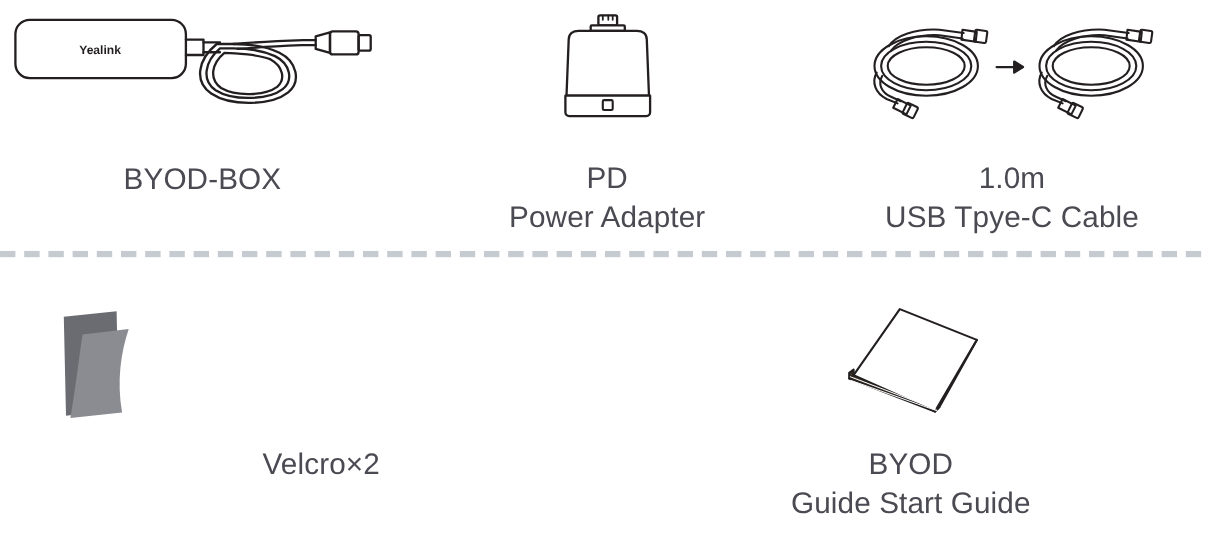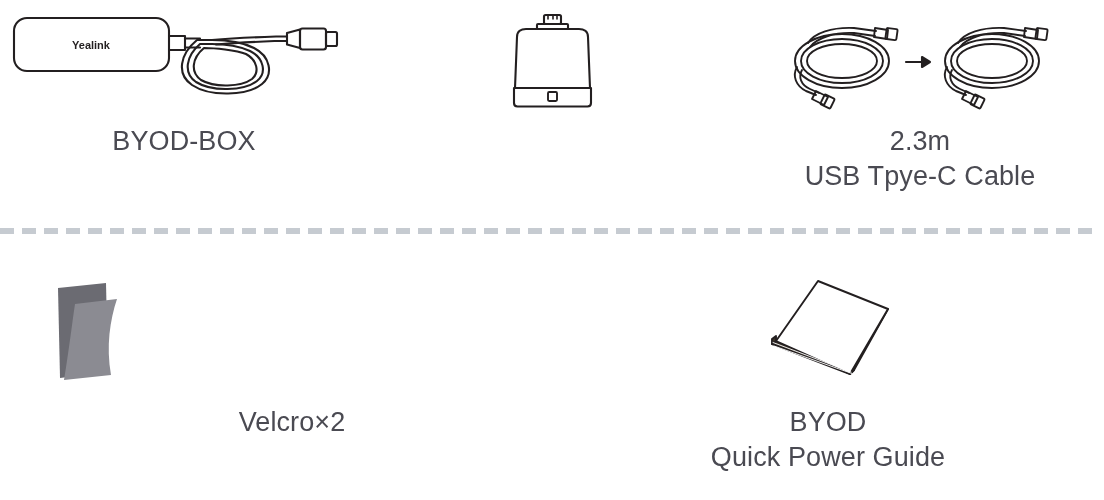--- a/index.html
+++ b/index.html
@@ -50,21 +50,21 @@
 
   .caption {
     text-align: center;
     font-size: 27px;
     line-height: 35px;
     color: #4a4a52;
     letter-spacing: 0.1px;
     white-space: pre-line;
     font-weight: 400;
   }
-  #row-top .caption { margin-top: 6px; }
+  #row-top .caption { margin-top: 28px; }
   #row-bottom .caption { margin-top: 10px; }
 
   
   .divider {
     position: absolute;
     left: 0;
     top: 228px;
     width: 1104px;
     height: 6px;
     display: flex;
@@ -134,20 +134,22 @@
             <rect x="50" y="16" width="31" height="5" rx="1" ry="1"></rect>
 
             <path d="M30 29 C30 23.5 34 21 39 21 L92 21 C97 21 101 23.5 101 29 L103 80 L28 80 Z"></path>
 
             <path d="M27 80 L104 80 L104 95 C104 97 102.5 98.5 100.5 98.5 L30.5 98.5 C28.5 98.5 27 97 27 95 Z"></path>
 
             <rect x="61" y="84" width="9" height="9" rx="1.2" ry="1.2" stroke-width="1.9"></rect>
           </g>
         </svg>
       </div>
+      <div class="caption">PD
+Power Adapter</div>
     </div>
 
     <div class="cell" id="cell-cable">
       <div class="art">
         <svg width="280" height="108" viewBox="0 0 280 108">
           <g fill="none" stroke="#231f20" stroke-width="1.9" stroke-linejoin="round" stroke-linecap="round">
 
             <g>
               <ellipse cx="62" cy="51" rx="47" ry="27"></ellipse>
               <ellipse cx="62" cy="51" rx="41" ry="22"></ellipse>
@@ -179,21 +181,21 @@
               <path d="M95 18 L108 20 L107 29 L94 27 Z"></path>
               <rect x="106" y="18.5" width="11" height="11" rx="1.5" ry="1.5" transform="rotate(8 111 24)"></rect>
               <path d="M17 57 C 12 66, 16 76, 26 81 L 36 85"></path>
               <path d="M22 60 C 18 67, 21 75, 30 79 L 39 83"></path>
               <path d="M36 81 L48 87 L44 95 L32 89 Z"></path>
               <rect x="42" y="86" width="11" height="11" rx="1.5" ry="1.5" transform="rotate(26 47.5 91.5)"></rect>
             </g>
           </g>
         </svg>
       </div>
-      <div class="caption">2.3m
+      <div class="caption">1.0m
 USB Tpye-C Cable</div>
     </div>
   </div>
 
   <div class="divider" id="divider">
       <span class="dash" style="background: rgb(198, 203, 209);"></span>
       <span class="dash" style="background: rgb(198, 203, 209);"></span>
       <span class="dash" style="background: rgb(198, 203, 209);"></span>
       <span class="dash" style="background: rgb(198, 203, 209);"></span>
       <span class="dash" style="background: rgb(198, 203, 209);"></span>
@@ -271,16 +273,16 @@
             <path d="M96 100 L92 104 L126 42 L130 39 Z" fill="#3b3228"></path>
 
             <path d="M18 71 L60 11 L130 39 L92 104 Z" fill="#ffffff"></path>
 
             <path d="M15 72.5 L93 102" stroke-width="0.9" stroke="#ffffff"></path>
             <path d="M16 76 L94 103.5" stroke-width="0.9" stroke="#ffffff"></path>
           </g>
         </svg>
       </div>
       <div class="caption">BYOD
-Quick Power Guide</div>
+Guide Start Guide</div>
     </div>
   </div>
 </div>
 
 </body></html>

